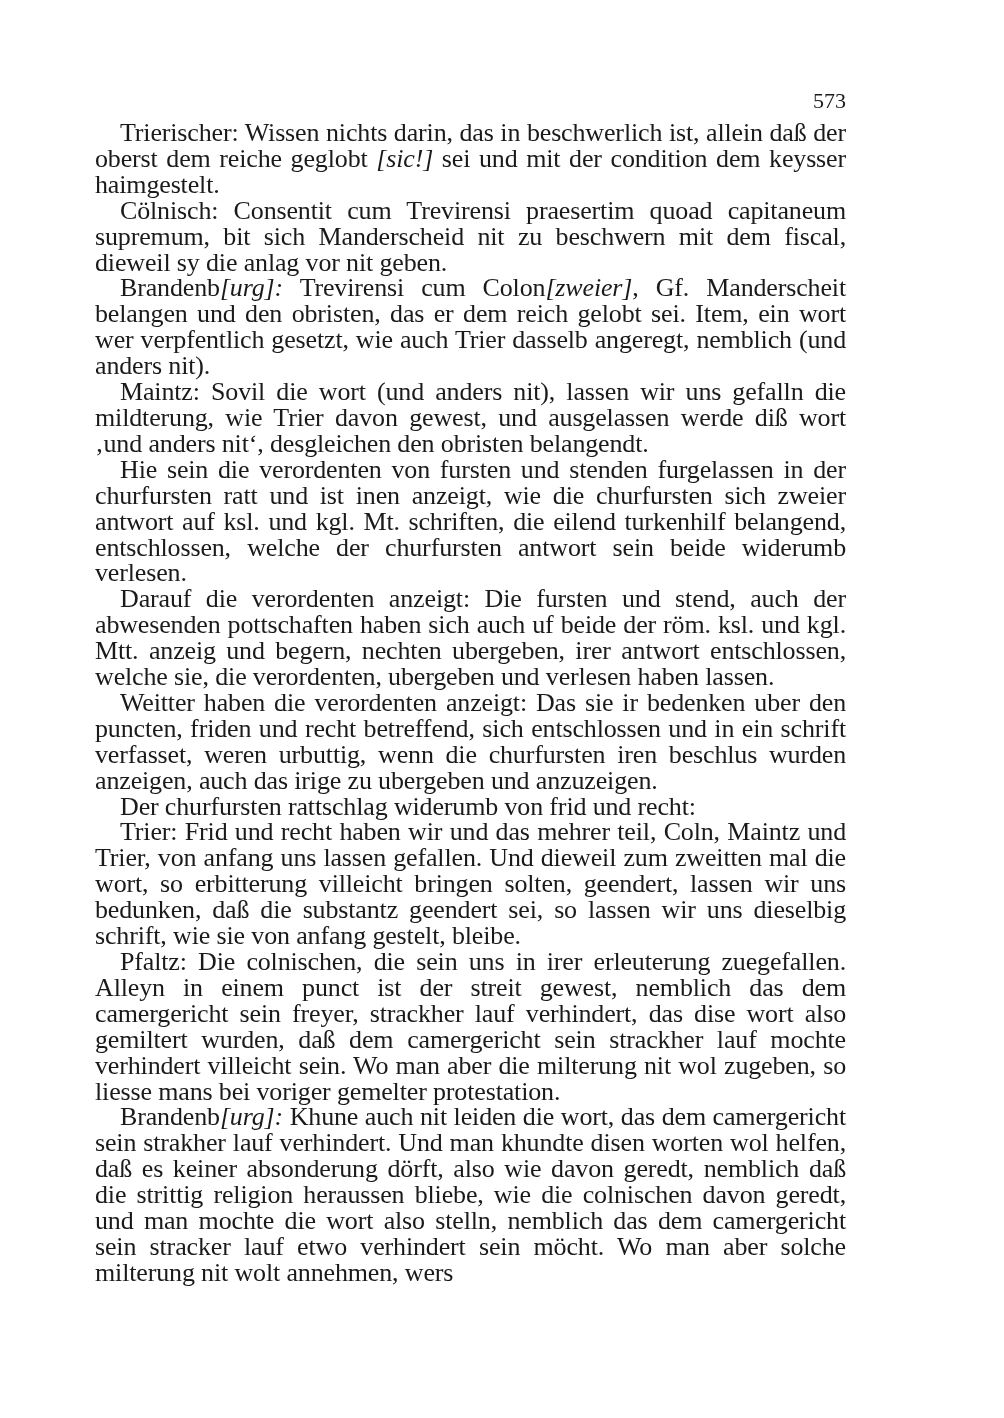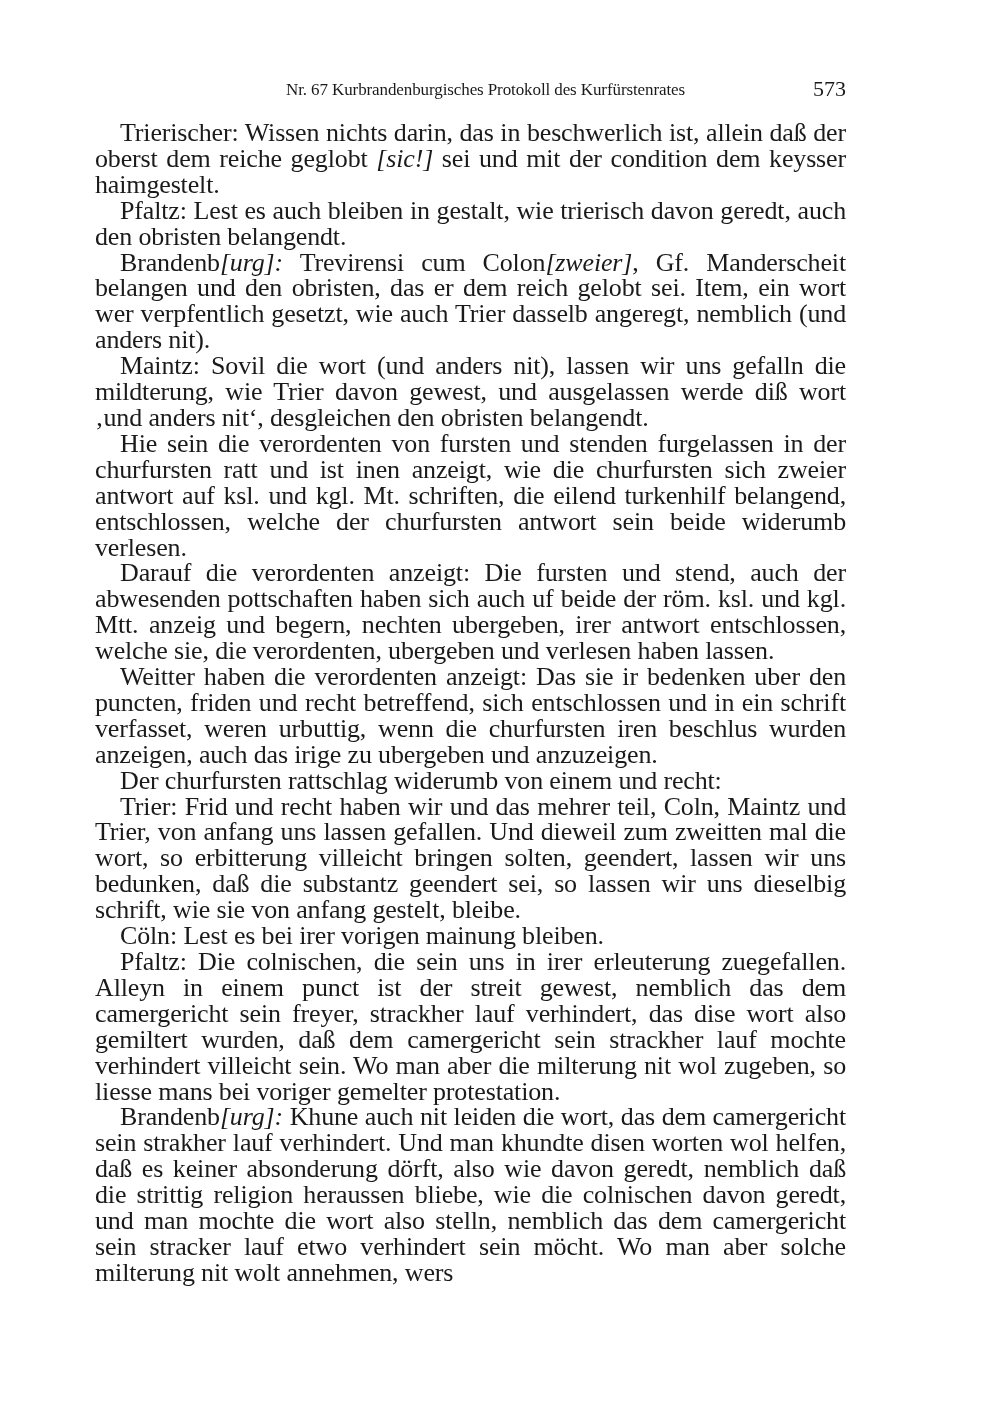--- a/index.html
+++ b/index.html
@@ -2,64 +2,60 @@
 <html><head>
 <meta charset="utf-8">
 <style>
   html, body { margin: 0; padding: 0; background: #ffffff; }
   body { width: 1004px; height: 1418px; position: relative; overflow: hidden; }
   .page { position: absolute; left: 95px; top: 76px; width: 751px; color: #1a1a1a;
     font-family: "Liberation Serif", "DejaVu Serif", serif; }
   .header { position: relative; height: 34px; }
   .running-title { position: absolute; left: 0; right: 0; top: 4px; text-align: center;
     font-size: 17px; letter-spacing: -0.1px; padding-left: 30px; }
-  .page-number { position: absolute; right: 0; top: 0; font-size: 22px; }
+  .page-number { position: absolute; right: 0; top: 12px; font-size: 22px; }
   .body { margin-top: 10px; font-size: 26px; line-height: 25.9px; text-align: justify;
     hyphens: manual; letter-spacing: -0.15px; }
   .para { margin: 0; text-indent: 25px; }
   .para i { font-style: italic; }
 </style>
 </head>
 <body>
 
 <div class="page">
   <div class="header">
-    <span class="running-title">Nr. 67 Kurbrandenburgisches Protokoll des Kurfürstenrates</span>
     <span class="page-number">573</span>
   </div>
   <div class="body">
     <p class="para">
       <span>Trierischer: Wissen nichts darin, das in beschwerlich ist, allein daß der oberst dem reiche geglobt </span><i>[sic!]</i><span> sei und mit der condition dem keysser haimgestelt.</span>
     </p>
     <p class="para">
-      <span>Pfaltz: Lest es auch bleiben in gestalt, wie trierisch davon geredt, auch den obristen belangendt.</span>
+      <span>Cölnisch: Consentit cum Trevirensi praesertim quoad capitaneum supre­mum, bit sich Manderscheid nit zu beschwern mit dem fiscal, dieweil sy die anlag vor nit geben.</span>
     </p>
     <p class="para">
       <span>Brandenb</span><i>[urg]:</i><span> Trevirensi cum Colon</span><i>[zweier]</i><span>, Gf. Manderscheit belangen und den obristen, das er dem reich gelobt sei. Item, ein wort wer verpfentlich gesetzt, wie auch Trier dasselb angeregt, nemblich (und anders nit).</span>
     </p>
     <p class="para">
       <span>Maintz: Sovil die wort (und anders nit), lassen wir uns gefalln die mildterung, wie Trier davon gewest, und ausgelassen werde diß wort ‚und anders nit‘, desgleichen den obristen belangendt.</span>
     </p>
     <p class="para">
       <span>Hie sein die verordenten von fursten und stenden furgelassen in der churfurs­ten ratt und ist inen anzeigt, wie die churfursten sich zweier antwort auf ksl. und kgl. Mt. schriften, die eilend turkenhilf belangend, entschlossen, welche der churfursten antwort sein beide widerumb verlesen.</span>
     </p>
     <p class="para">
       <span>Darauf die verordenten anzeigt: Die fursten und stend, auch der abwesenden pottschaften haben sich auch uf beide der röm. ksl. und kgl. Mtt. anzeig und begern, nechten ubergeben, irer antwort entschlossen, welche sie, die verordenten, ubergeben und verlesen haben lassen.</span>
     </p>
     <p class="para">
       <span>Weitter haben die verordenten anzeigt: Das sie ir bedenken uber den puncten, friden und recht betreffend, sich entschlossen und in ein schrift verfasset, weren urbuttig, wenn die churfursten iren beschlus wurden anzeigen, auch das irige zu ubergeben und anzuzeigen.</span>
     </p>
     <p class="para">
-      <span>Der churfursten rattschlag widerumb von einem und recht:</span>
+      <span>Der churfursten rattschlag widerumb von frid und recht:</span>
     </p>
     <p class="para">
       <span>Trier: Frid und recht haben wir und das mehrer teil, Coln, Maintz und Trier, von anfang uns lassen gefallen. Und dieweil zum zweitten mal die wort, so erbitterung villeicht bringen solten, geendert, lassen wir uns bedunken, daß die substantz geendert sei, so lassen wir uns dieselbig schrift, wie sie von anfang gestelt, bleibe.</span>
-    </p>
-    <p class="para">
-      <span>Cöln: Lest es bei irer vorigen mainung bleiben.</span>
     </p>
     <p class="para">
       <span>Pfaltz: Die colnischen, die sein uns in irer erleuterung zuegefallen. Alleyn in einem punct ist der streit gewest, nemblich das dem camergericht sein freyer, strackher lauf verhindert, das dise wort also gemiltert wurden, daß dem camergericht sein strackher lauf mochte verhindert villeicht sein. Wo man aber die milterung nit wol zugeben, so liesse mans bei voriger gemelter protestation.</span>
     </p>
     <p class="para">
       <span>Brandenb</span><i>[urg]:</i><span> Khune auch nit leiden die wort, das dem camergericht sein strakher lauf verhindert. Und man khundte disen worten wol helfen, daß es keiner absonderung dörft, also wie davon geredt, nemblich daß die strittig religion heraussen bliebe, wie die colnischen davon geredt, und man mochte die wort also stelln, nemblich das dem camergericht sein stracker lauf etwo verhindert sein möcht. Wo man aber solche milterung nit wolt annehmen, wers</span>
     </p>
   </div>
 </div>
 

